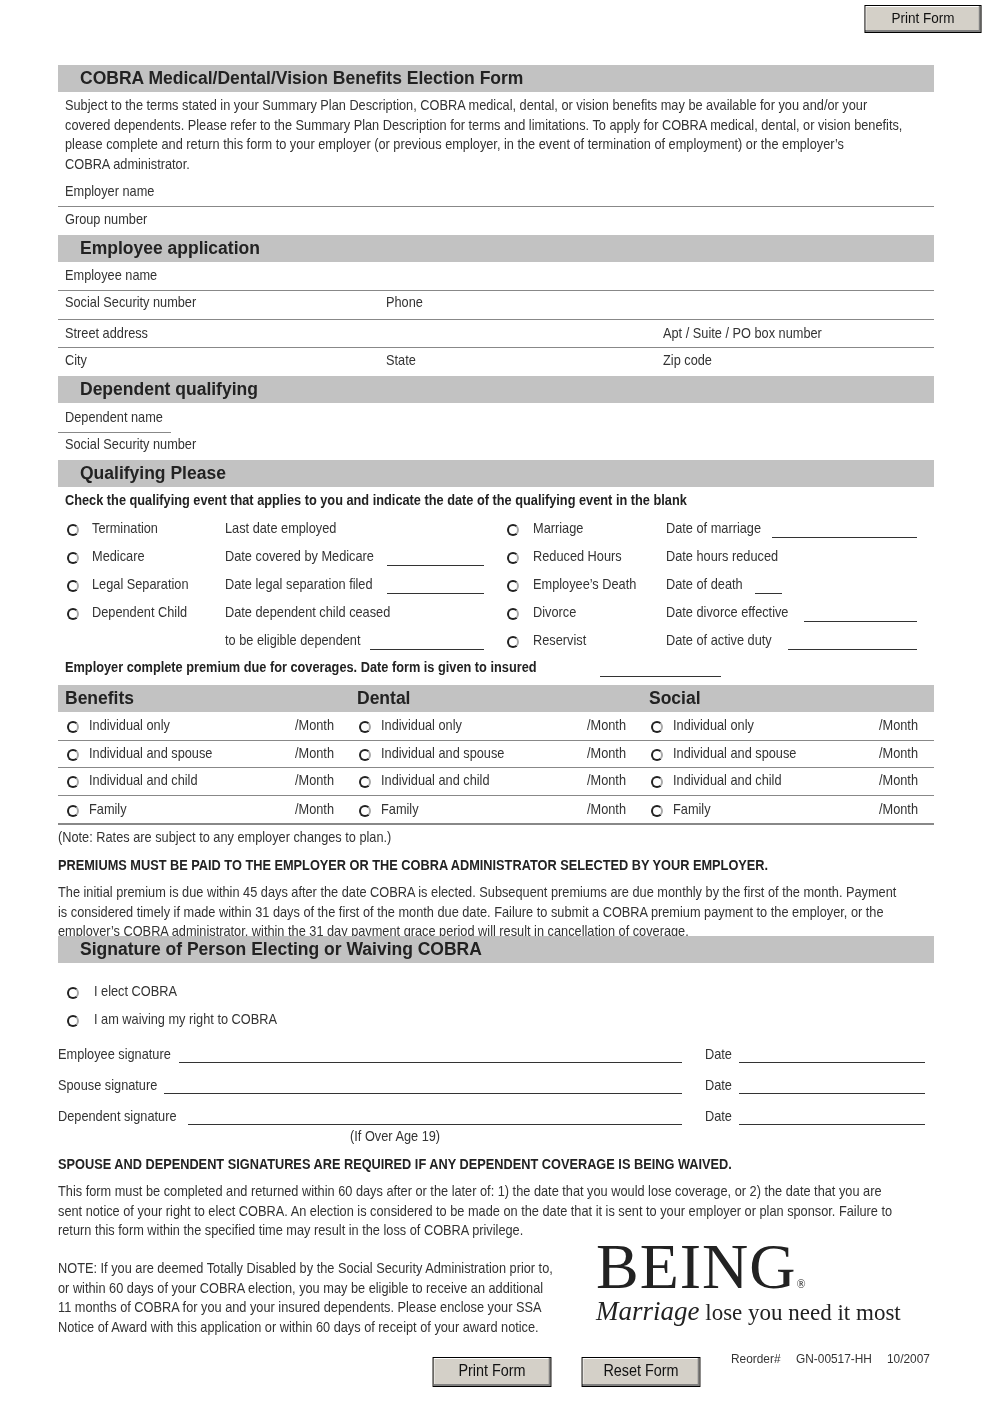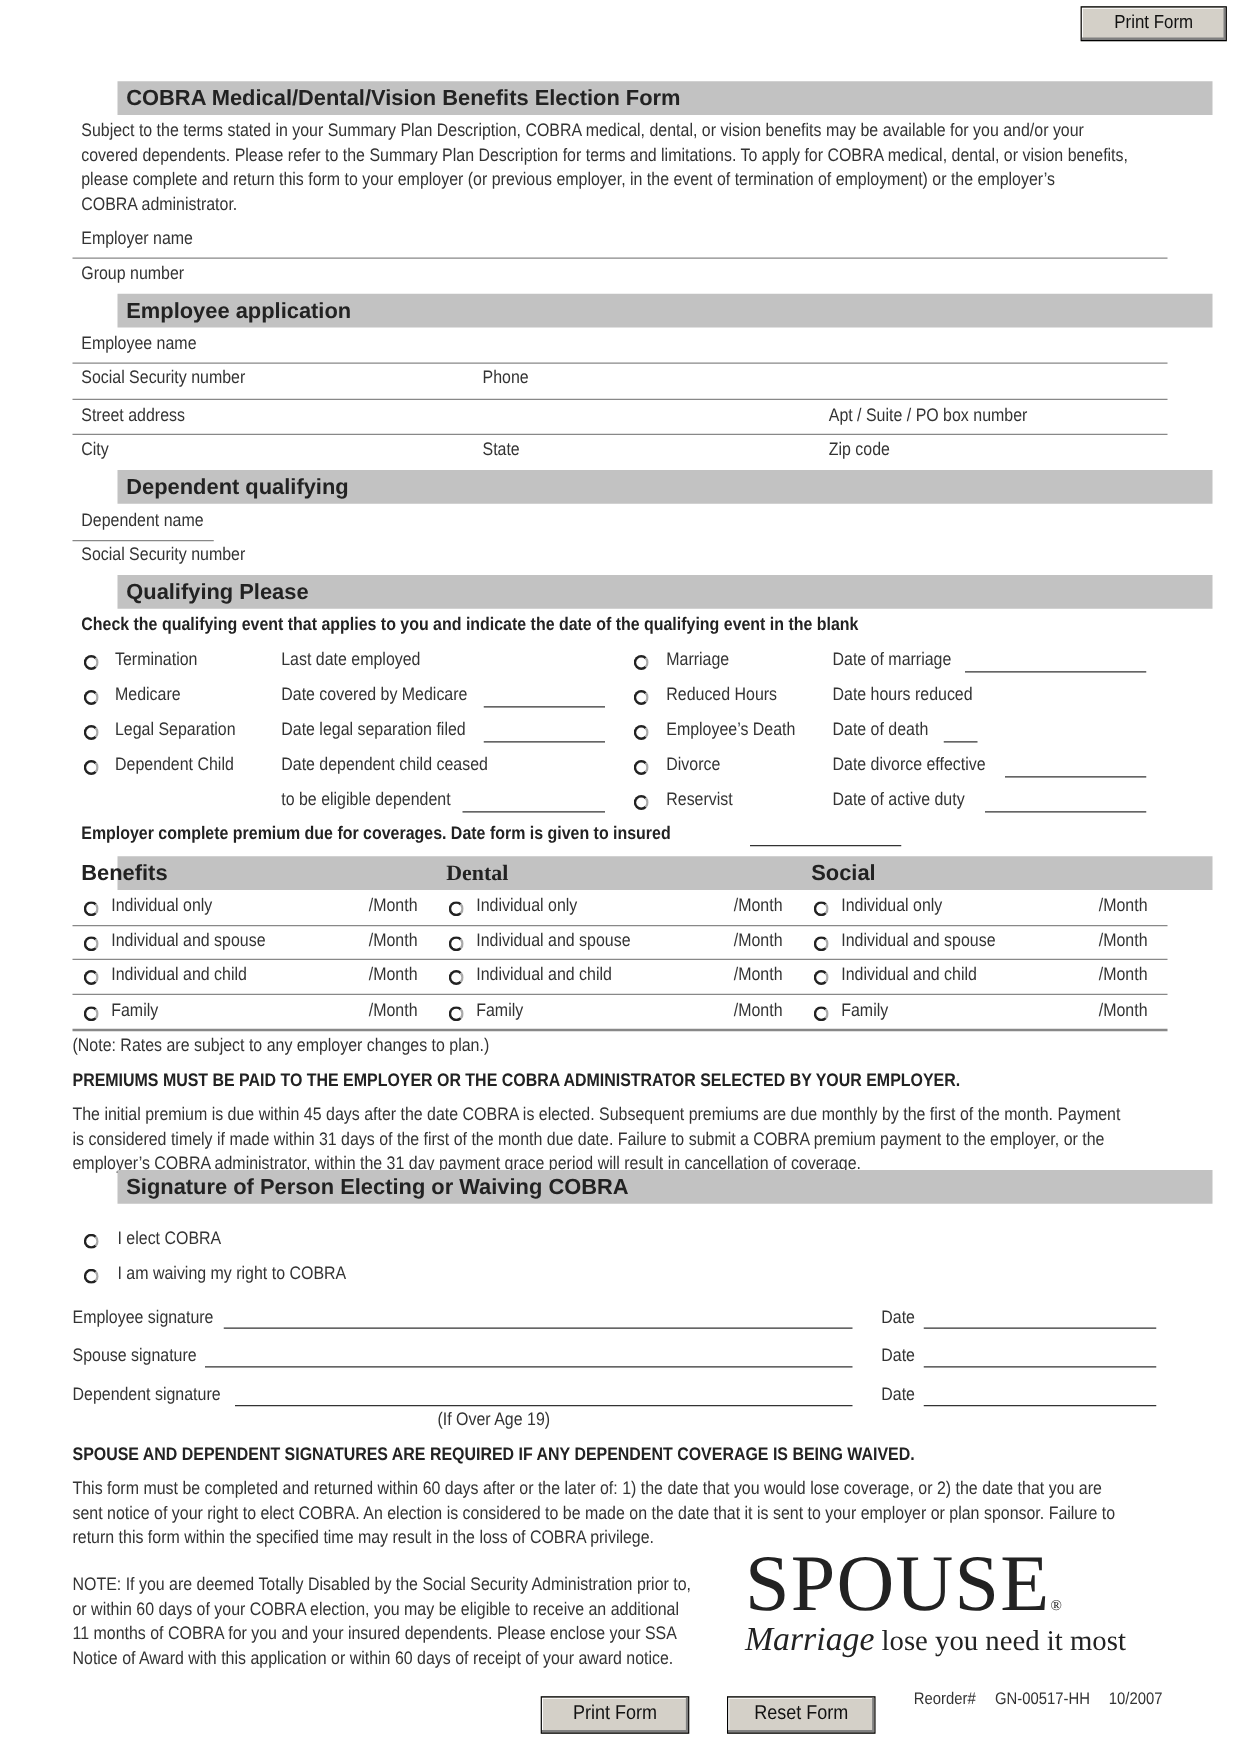--- a/index.html
+++ b/index.html
@@ -1,19 +1,19 @@
 <!DOCTYPE html>
 <html><head>
 <meta charset="utf-8">
 <style>
   html, body { margin:0; padding:0; background:#ffffff; }
   body { width:992px; height:1403px; position:relative; font-family:"Liberation Sans", sans-serif; color:#333; overflow:hidden; }
   .abs { position:absolute; }
   .btn { position:absolute; background:#d4d0c8; border:1px solid #000; box-shadow: inset -2px -2px 0 #808080, inset 1px 1px 0 #fff; font-size:15px; color:#111; text-align:center; cursor:pointer; font-family:"Liberation Sans", sans-serif; transform:scaleX(0.9); }
-  .bar { position:absolute; left:58px; width:876px; background:#c2c2c2; font-weight:bold; font-size:17.5px; color:#222; padding-left:7px; box-sizing:border-box; line-height:27px; height:27px;margin-left:36px; }
+  .bar { position:absolute; left:58px; width:876px; background:#c2c2c2; font-weight:bold; font-size:17.5px; color:#222; padding-left:22px; box-sizing:border-box; line-height:27px; height:27px; }
   .txt { position:absolute; font-size:14.5px; color:#333; white-space:nowrap; transform-origin:left; transform:scaleX(0.88); }
   .para { position:absolute; left:65px; width:980px; font-size:14.5px; line-height:19.5px; color:#333; transform-origin:left top; transform:scaleX(0.88); }
   .bold { font-weight:bold; color:#222; }
   .line { position:absolute; height:1px; background:#888; }
   .uline { position:absolute; height:1px; background:#333; }
   .radio { position:absolute; width:8px; height:8px; border:2px solid #222; border-radius:50%; border-right-color:#aaa; }
   .logo { position:absolute; font-family:"Liberation Serif", serif; color:#222; }
 </style>
 </head>
 <body>
@@ -95,21 +95,21 @@
 <div class="radio" style="left:507px;top:636px;"></div>
 <div class="txt" style="left:533px;top:632px;">Reservist</div>
 <div class="txt" style="left:666px;top:632px;">Date of active duty</div>
 <div class="uline" style="left:788px;top:649px;width:129px;"></div>
 
 <div class="txt bold" style="left:65px;top:659px;">Employer complete premium due for coverages.  Date form is given to insured</div>
 <div class="uline" style="left:600px;top:676px;width:121px;"></div>
 
 <div class="bar" style="top:685px;"></div>
 <div class="abs bold" style="left:65px;top:688px;font-size:17.5px;">Benefits</div>
-<div class="abs bold" style="left:357px;top:688px;font-size:17.5px;font-family:Liberation Serif, serif;">Dental</div>
+<div class="abs bold" style="left:357px;top:688px;font-size:17.5px;">Dental</div>
 <div class="abs bold" style="left:649px;top:688px;font-size:17.5px;">Social</div>
 
 <div class="radio" style="left:67px;top:721px;"></div>
 <div class="txt" style="left:89px;top:717px;">Individual only</div>
 <div class="txt" style="left:295px;top:717px;">/Month</div>
 <div class="radio" style="left:359px;top:721px;"></div>
 <div class="txt" style="left:381px;top:717px;">Individual only</div>
 <div class="txt" style="left:587px;top:717px;">/Month</div>
 <div class="radio" style="left:651px;top:721px;"></div>
 <div class="txt" style="left:673px;top:717px;">Individual only</div>
@@ -186,21 +186,21 @@
     <div>return this form within the specified time may result in the loss of COBRA privilege.</div>
 </div>
 <div class="para" style="left:58px;top:1259px;width:600px;">
   <div>NOTE: If you are deemed Totally Disabled by the Social Security Administration prior to,</div>
     <div>or within 60 days of your COBRA election, you may be eligible to receive an additional</div>
     <div>11 months of COBRA for you and your insured dependents. Please enclose your SSA</div>
     <div>Notice of Award with this application or within 60 days of receipt of your award notice.</div>
 </div>
 
 <div class="logo" style="left:596px;top:1232px;font-size:64px;letter-spacing:1px;line-height:70px;">
-  <span>SPOUSE</span><span style="font-size:12px;">®</span>
+  <span>BEING</span><span style="font-size:12px;">®</span>
 </div>
 <div class="logo" style="left:596px;top:1296px;font-size:23px;white-space:nowrap;">
   <i style="font-size:27px;">Marriage</i> <span>lose you need it most</span>
 </div>
 
 <div class="btn" style="left:426px;top:1357px;width:130px;height:28px;line-height:26px;font-size:16px;">Print Form</div>
 <div class="btn" style="left:575px;top:1357px;width:130px;height:28px;line-height:26px;font-size:16px;">Reset Form</div>
 <div class="txt" style="left:731px;top:1351px;font-size:13.5px;">Reorder#</div>
 <div class="txt" style="left:796px;top:1351px;font-size:13.5px;">GN-00517-HH</div>
 <div class="txt" style="left:887px;top:1351px;font-size:13.5px;">10/2007</div>

